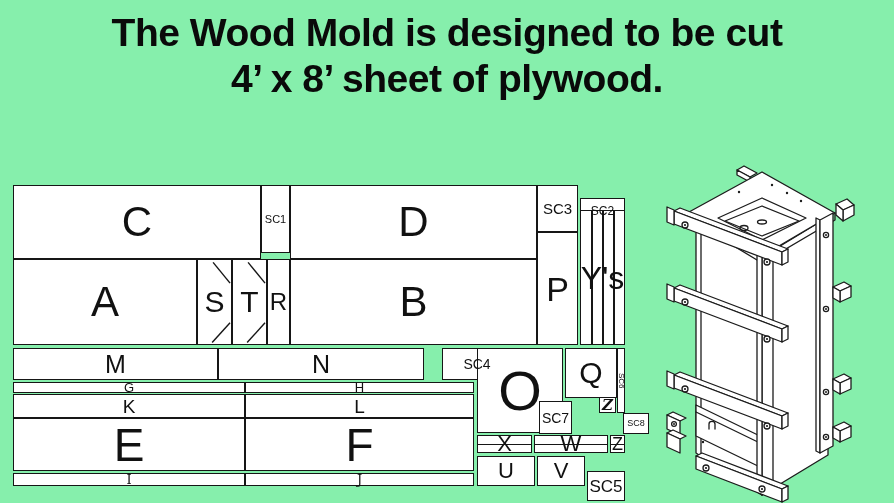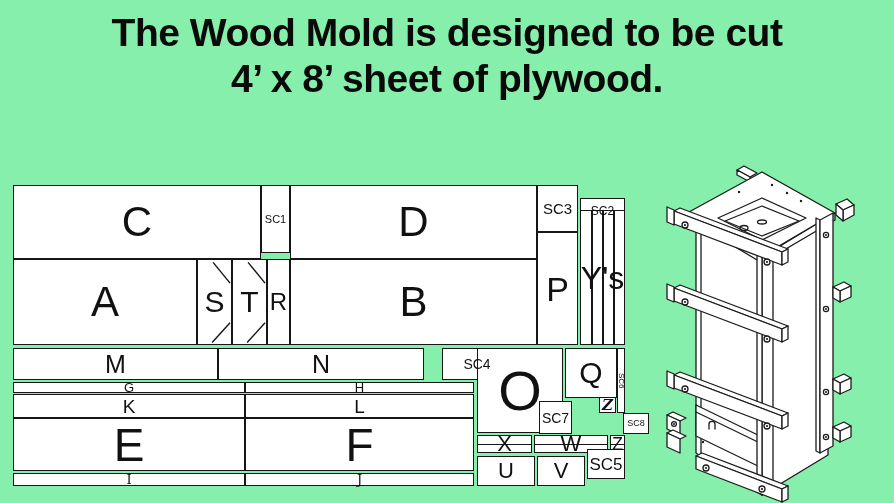--- a/index.html
+++ b/index.html
@@ -151,21 +151,21 @@
         <div class="mid"></div>
         <span class="lbl" style="font-size:18px;">Z</span>
       </div>
 
     <div class="cell" style="left:464px;top:273px;width:58px;height:30px;">
         <span class="lbl" style="font-size:22px;">U</span>
       </div>
     <div class="cell" style="left:524px;top:273px;width:48px;height:30px;">
         <span class="lbl" style="font-size:22px;">V</span>
       </div>
-    <div class="cell" style="left:574px;top:266px;width:38px;height:30px;">
+    <div class="cell" style="left:574px;top:288px;width:38px;height:30px;">
         <span class="lbl" style="font-size:17px;">SC5</span>
       </div>
   </div>
 
   <svg class="iso" width="254" height="338" viewBox="0 0 254 338">
     <g stroke="#1c1c1c" stroke-width="1.3" fill="none" stroke-linejoin="round" stroke-linecap="round">
 
       <path d="M56,50 L122,92 L122,330 L56,288 Z" fill="#fff"></path>
       <path d="M122,92 L188,52 L188,290 L122,330 Z" fill="#fff"></path>
       <path d="M61,55 L61,291"></path>

